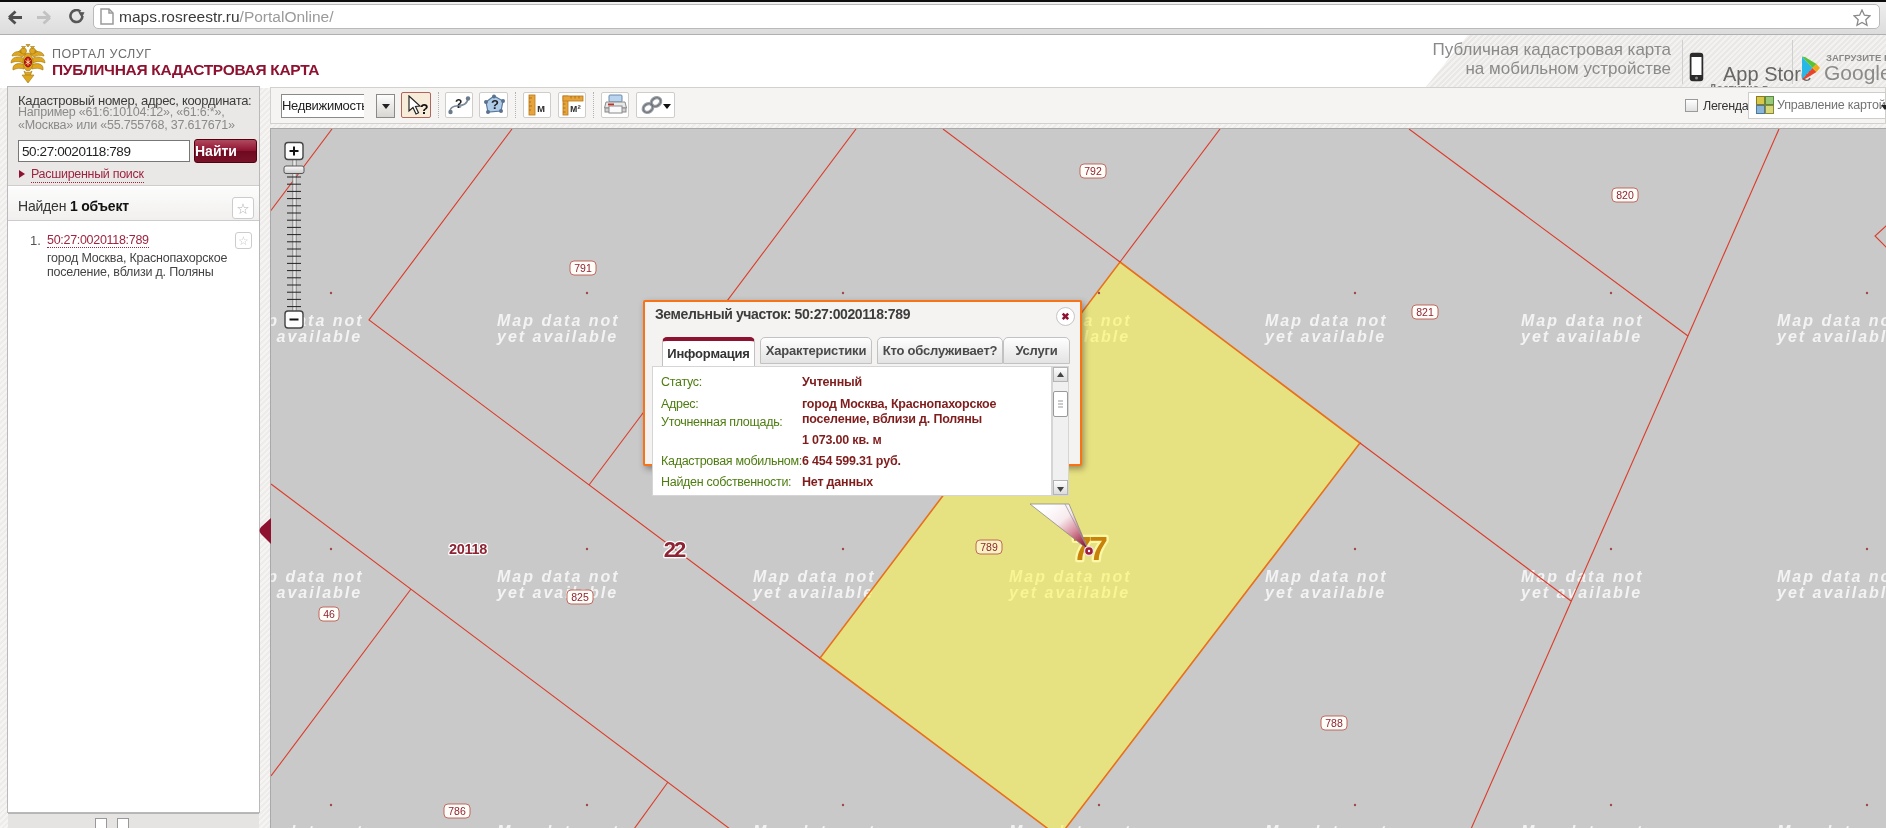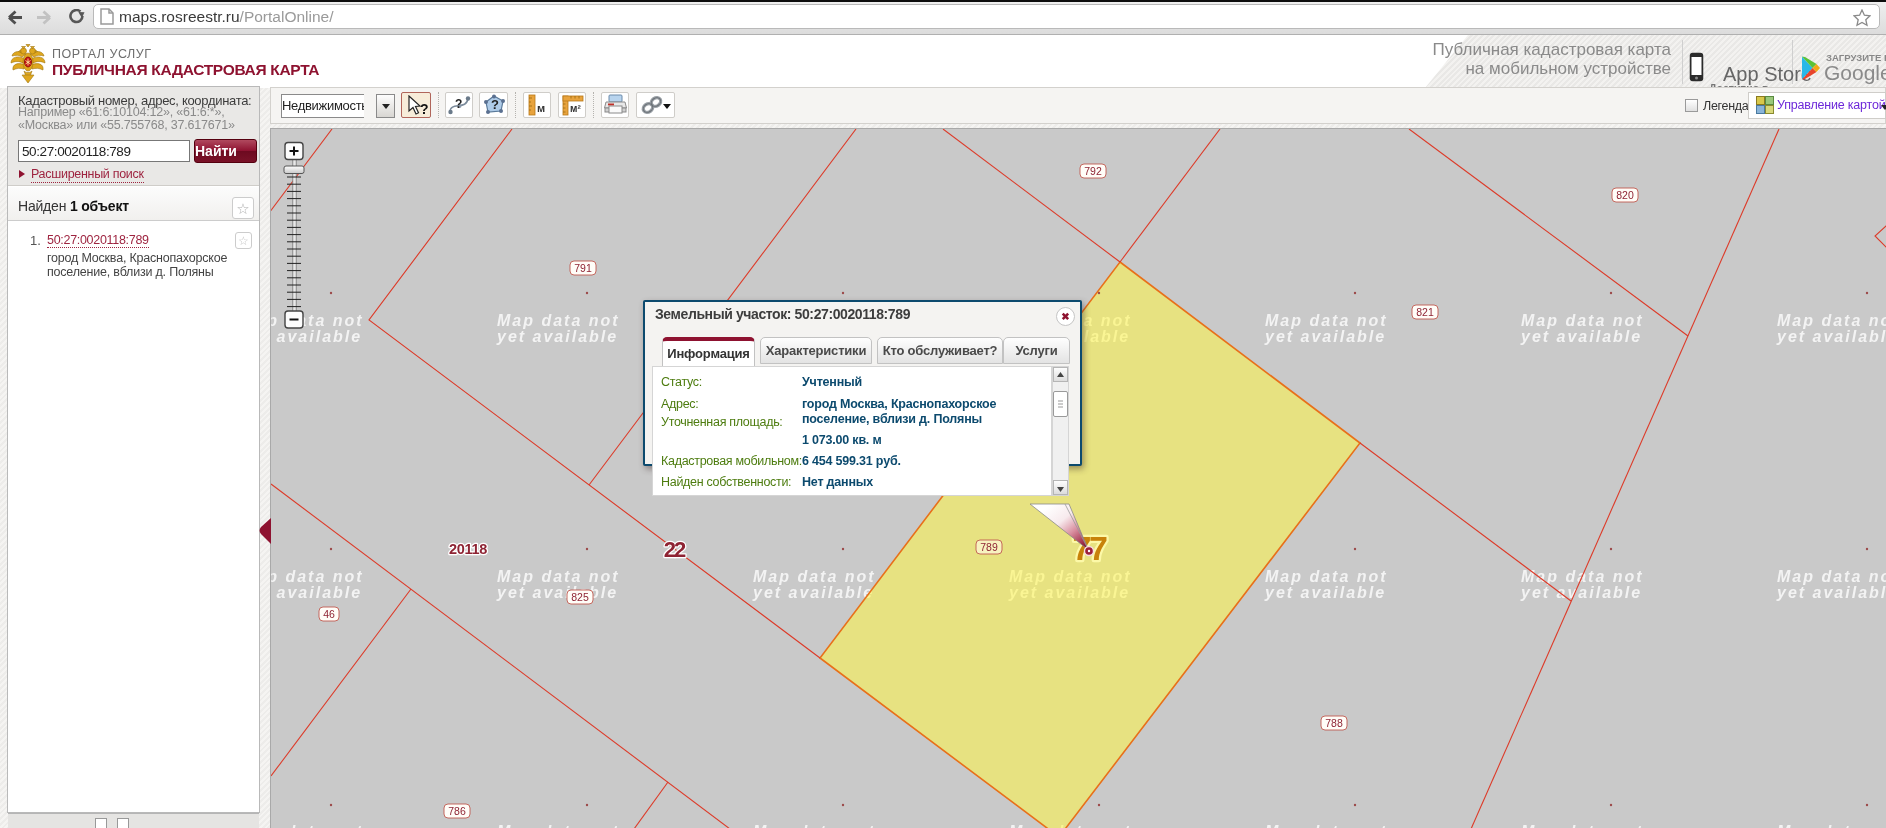--- a/index.html
+++ b/index.html
@@ -49,35 +49,35 @@
 .tbtn { top:92px; height:26px; background:#fff; border:1px solid #cfcdc9; border-radius:2px; }
 .tsep { top:92px; width:0px; height:26px; border-left:1px dotted #b5b3af; }
 #sel { left:281px; top:94px; width:83px; height:24px; background:#fff; border:1px solid #8a8a8a; border-right:none; font-size:13px; color:#222; line-height:22px; padding-left:0; letter-spacing:-0.3px; white-space:nowrap; overflow:hidden; }
 #selbtn { left:376px; top:94px; width:19px; height:24px; background:linear-gradient(#fdfdfd,#d8d6d2); border:1px solid #8a8a8a; }
 #selbtn:after { content:""; position:absolute; left:5px; top:9px; border-left:4px solid transparent; border-right:4px solid transparent; border-top:5px solid #222; }
 #atool { left:401px; top:92px; width:30px; height:26px; background:#f7ecd9; border:1px solid #b0655a; border-radius:2px; }
 
 #legendbox { left:1685px; top:99px; width:13px; height:13px; background:linear-gradient(#fff,#e0e0e0); border:1px solid #9a9a9a; }
 #legendtext { left:1703px; top:99px; font-size:12.5px; letter-spacing:-0.3px; color:#333; white-space:nowrap; }
 #mapctl { left:1748px; top:92px; width:138px; height:27px; background:#fff; border:1px solid #cfcdc9; }
-#mapctl_t { left:1777px; top:98px; font-size:12.5px; color:#6d28d9; letter-spacing:-0.2px; white-space:nowrap; }
+#mapctl_t { left:1777px; top:98px; font-size:12.5px; color:#737373; letter-spacing:-0.2px; white-space:nowrap; }
 #mapctl_arrow { left:1881px; top:105px; width:0; height:0; border-left:4px solid transparent; border-right:4px solid transparent; border-top:5px solid #222; }
 
 #mapwrap { left:270px; top:128px; width:1616px; height:700px; border-top:1px solid #a9a9a9; border-left:1px solid #a9a9a9; }
 
 #ctab { left:258px; top:517px; }
 
-#popup { left:643px; top:300px; width:439px; height:166px; background:#f4f3f1; border:2px solid #0c4a6e; border-radius:2px; box-shadow:2px 3px 6px rgba(60,40,40,0.45); }
+#popup { left:643px; top:300px; width:439px; height:166px; background:#f4f3f1; border:2px solid #f97316; border-radius:2px; box-shadow:2px 3px 6px rgba(60,40,40,0.45); }
 #pp_title { left:10px; top:4px; font-size:14px; font-weight:bold; color:#3d3d3d; letter-spacing:-0.4px; white-space:nowrap; }
 #pp_close { left:411px; top:5px; width:19px; height:19px; border-radius:50%; background:#fff; border:1px solid #c5c5c5; color:#8e1230; font-weight:bold; font-size:10px; text-align:center; line-height:18px; }
 .tab { top:35px; height:27px; border:1px solid #c2c2c2; border-radius:5px 5px 0 0; background:linear-gradient(#fefefe,#e3e3e3); font-size:13px; font-weight:bold; color:#4a4a4a; text-align:center; white-space:nowrap; overflow:hidden; letter-spacing:-0.2px; }
 #tab1 { left:17px; width:93px; background:#fff; border-bottom:1px solid #fff; border-top:4px solid #8e1230; height:30px; color:#333; }
 #pp_body { left:7px; top:64px; width:400px; height:130px; background:#fff; border:1px solid #d5d5d5; }
 .pl { position:absolute; left:8px; font-size:12.5px; color:#4d7c0f; letter-spacing:-0.3px; white-space:nowrap; }
-.pv { position:absolute; left:149px; font-size:12.5px; font-weight:bold; color:#0c4a6e; letter-spacing:-0.2px; line-height:15px; white-space:nowrap; }
+.pv { position:absolute; left:149px; font-size:12.5px; font-weight:bold; color:#7f1d1d; letter-spacing:-0.2px; line-height:15px; white-space:nowrap; }
 #pp_scroll { left:407px; top:64px; width:17px; height:130px; background:#f0f0f0; border:1px solid #d5d5d5; }
 .sbtn { left:0px; width:15px; height:15px; background:linear-gradient(#fdfdfd,#dcdcdc); border:1px solid #b5b5b5; }
 #pp_thumb { left:0px; top:24px; width:15px; height:26px; background:#fff; border:1px solid #9a9a9a; border-radius:2px; }
 </style></head>
 <body>
 <div class="abs" id="pagebg"></div>
 
 <div class="abs" id="chrome"></div>
 <svg class="abs" style="left:8px;top:9px" width="80" height="18">
  <path d="M1,8.5 h13 M1,8.5 l6.5,-6 M1,8.5 l6.5,6" stroke="#4f4f4f" stroke-width="2.8" fill="none"></path>

